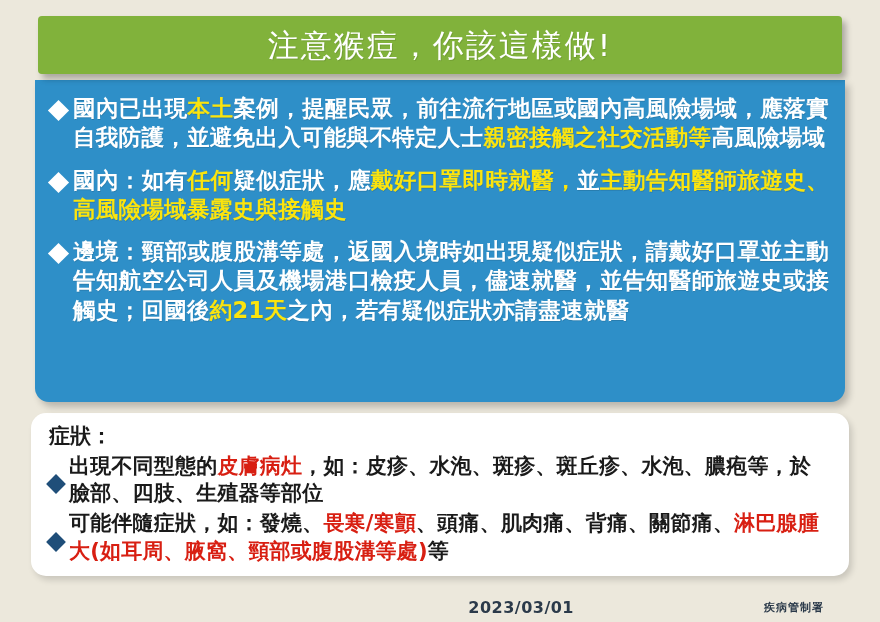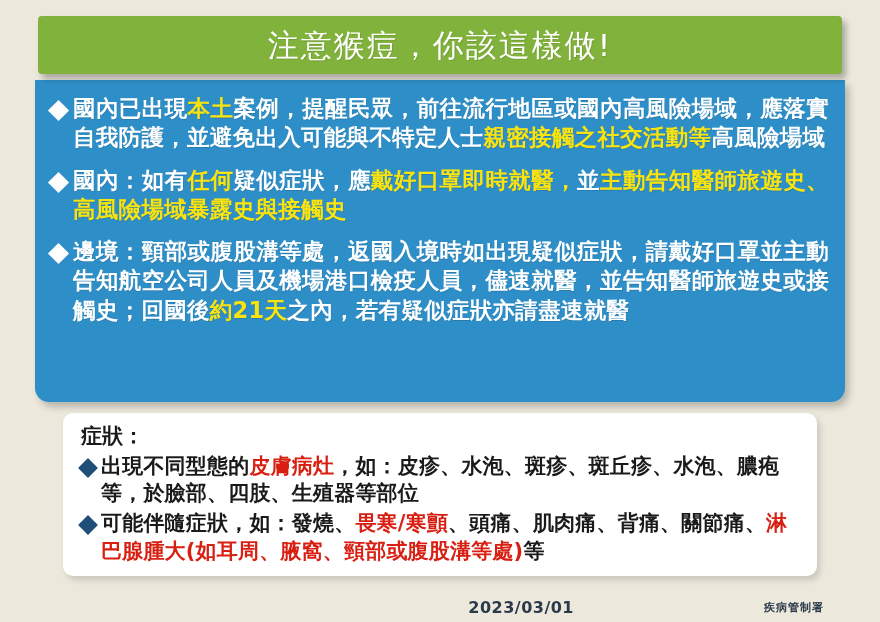--- a/index.html
+++ b/index.html
@@ -95,40 +95,40 @@
     line-height: 1.30;
     letter-spacing: 0.3px;
     text-align: justify;
     text-shadow: 0.5px 0.5px 0 rgba(0,0,0,0.12);
   }
   .hl-yellow { color: #fbe40d; }
 
   
   .white-card {
     margin: 11px auto 0 auto;
-    width: 754px;
+    width: 818px;
     box-sizing: border-box;
     background: #ffffff;
-    border-radius: 10px;
+    border-radius: 15px;
     padding: 11px 18px 12px 18px;
     box-shadow: 3px 4px 6px rgba(0,0,0,0.15);
     height: 163px;
     position: relative;
     z-index: 1;
   }
   .symptoms-heading {
     color: #1a1a1a;
     font-size: 21px;
     font-weight: bold;
     line-height: 1.22;
     margin-bottom: 3px;
   }
   .sym-bullet {
     display: flex;
-    align-items: flex-start;
+    align-items: center;
     margin-bottom: 3px;
   }
   .sym-text {
     flex: 1 1 auto;
     color: #1a1a1a;
     font-size: 21px;
     font-weight: bold;
     line-height: 1.30;
     letter-spacing: 0.2px;
   }

